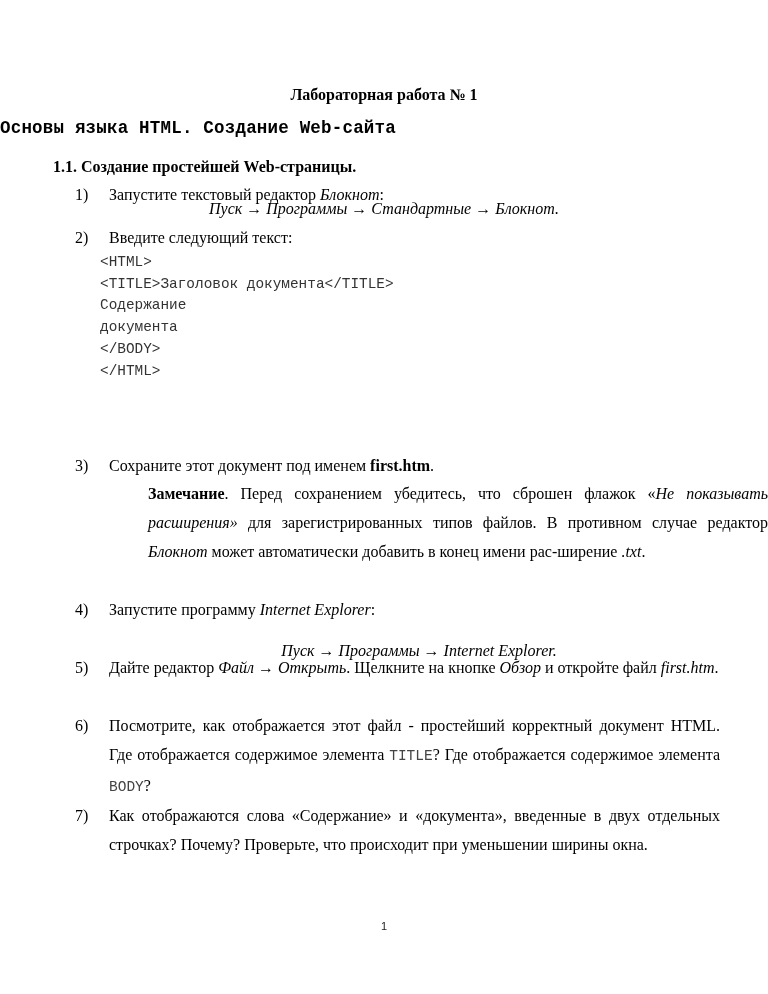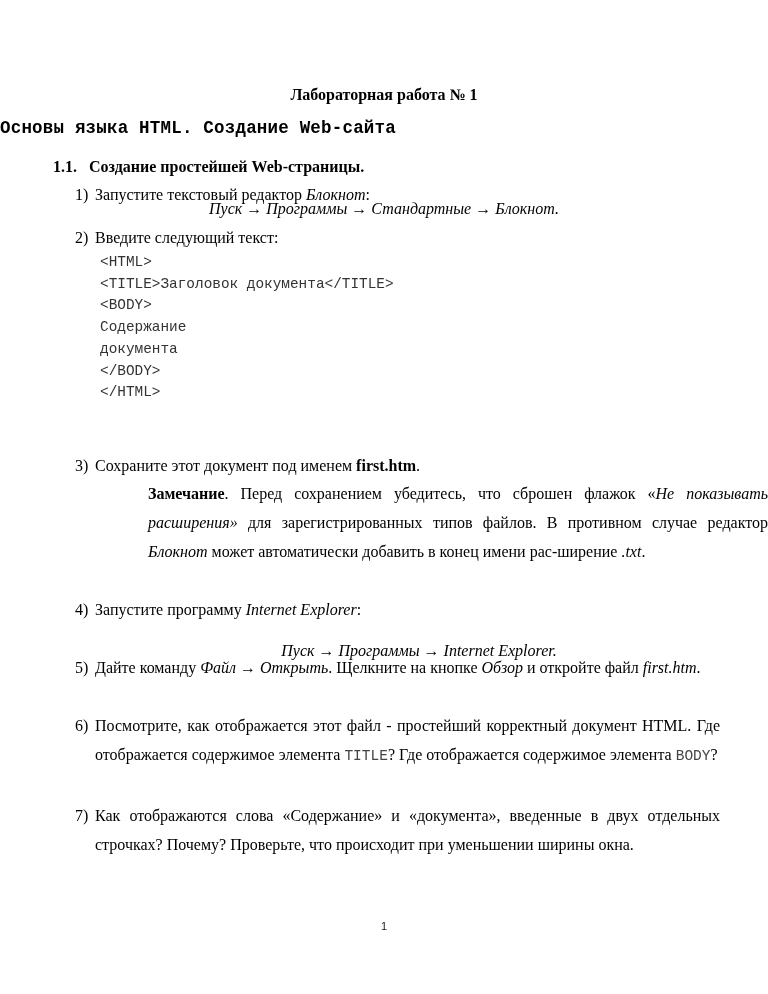--- a/index.html
+++ b/index.html
@@ -38,36 +38,36 @@
       font-size: 17.5px;
       letter-spacing: 0.2px;
     }
     .section-title {
       position: absolute;
       top: 158px;
       left: 53px;
       font-weight: bold;
       font-size: 16px;
     }
-    .section-title .num { margin-right: 8px; }
+    .section-title .num { }
 
     .item {
       position: absolute;
       left: 75px;
       width: 645px;
       font-size: 16px;
       line-height: 29px;
     }
     .item .n {
       position: absolute;
       left: 0;
       top: 0;
     }
     .item .body {
-      margin-left: 20px;
+      margin-left: 34px;
       text-align: justify;
       text-align-last: left;
     }
     .path {
       position: absolute;
       left: 0; width: 768px;
       text-align: center;
       font-style: italic;
       font-size: 16px;
     }
@@ -122,38 +122,38 @@
     <span class="n">1)</span>
     <div class="body"><span>Запустите текстовый редактор </span><i>Блокнот</i><span>:</span></div>
   </div>
   <div class="path" style="top:194px; line-height:29px;">Пуск → Программы → Стандартные → Блокнот.</div>
 
   <div class="item" style="top:223px;">
     <span class="n">2)</span>
     <div class="body">Введите следующий текст:</div>
   </div>
 
-  <div class="code"><div>&lt;HTML&gt;</div><div>&lt;TITLE&gt;Заголовок документа&lt;/TITLE&gt;</div><div>&lt;BODY&gt;</div><div>Содержание</div><div>документа</div><div>&lt;/BODY&gt;</div><div>&lt;/HTML&gt;</div></div>
+  <div class="code"><div>&lt;HTML&gt;</div><div>&lt;TITLE&gt;Заголовок документа&lt;/TITLE&gt;</div><div>Содержание</div><div>документа</div><div>&lt;/BODY&gt;</div><div>&lt;/HTML&gt;</div></div>
 
   <div class="item" style="top:451px;">
     <span class="n">3)</span>
     <div class="body"><span>Сохраните этот документ под именем </span><b>first.htm</b><span>.</span></div>
   </div>
 
   <div class="note"><b>Замечание</b><span>. Перед сохранением убедитесь, что сброшен флажок «</span><i>Не показывать расширения»</i><span> для зарегистрированных типов файлов. В противном случае редактор </span><i>Блокнот</i><span> может автоматически добавить в конец имени рас-ширение </span><i>.txt</i><span>.</span></div>
 
   <div class="item" style="top:595px;">
     <span class="n">4)</span>
     <div class="body"><span>Запустите программу </span><i>Internet Explorer</i><span>:</span></div>
   </div>
   <div class="path" style="top:636px; line-height:29px;padding-left:35px;">Пуск → Программы → Internet Explorer.</div>
 
   <div class="item" style="top:653px;">
     <span class="n">5)</span>
-    <div class="body"><span>Дайте команду </span><i>Файл → Открыть</i><span>. Щелкните на кнопке </span><i>Обзор</i><span> и откройте файл </span><i>first.htm</i><span>.</span></div>
+    <div class="body"><span>Дайте редактор </span><i>Файл → Открыть</i><span>. Щелкните на кнопке </span><i>Обзор</i><span> и откройте файл </span><i>first.htm</i><span>.</span></div>
   </div>
 
   <div class="item" style="top:711px;">
     <span class="n">6)</span>
     <div class="body"><span>Посмотрите, как отображается этот файл - простейший корректный документ HTML. Где отображается содержимое элемента </span><span class="mono">TITLE</span><span>? Где отображается содержимое элемента </span><span class="mono">BODY</span><span>?</span></div>
   </div>
 
   <div class="item" style="top:801px;">
     <span class="n">7)</span>
     <div class="body">Как отображаются слова «Содержание» и «документа», введенные в двух отдельных строчках? Почему? Проверьте, что происходит при уменьшении ширины окна.</div>

